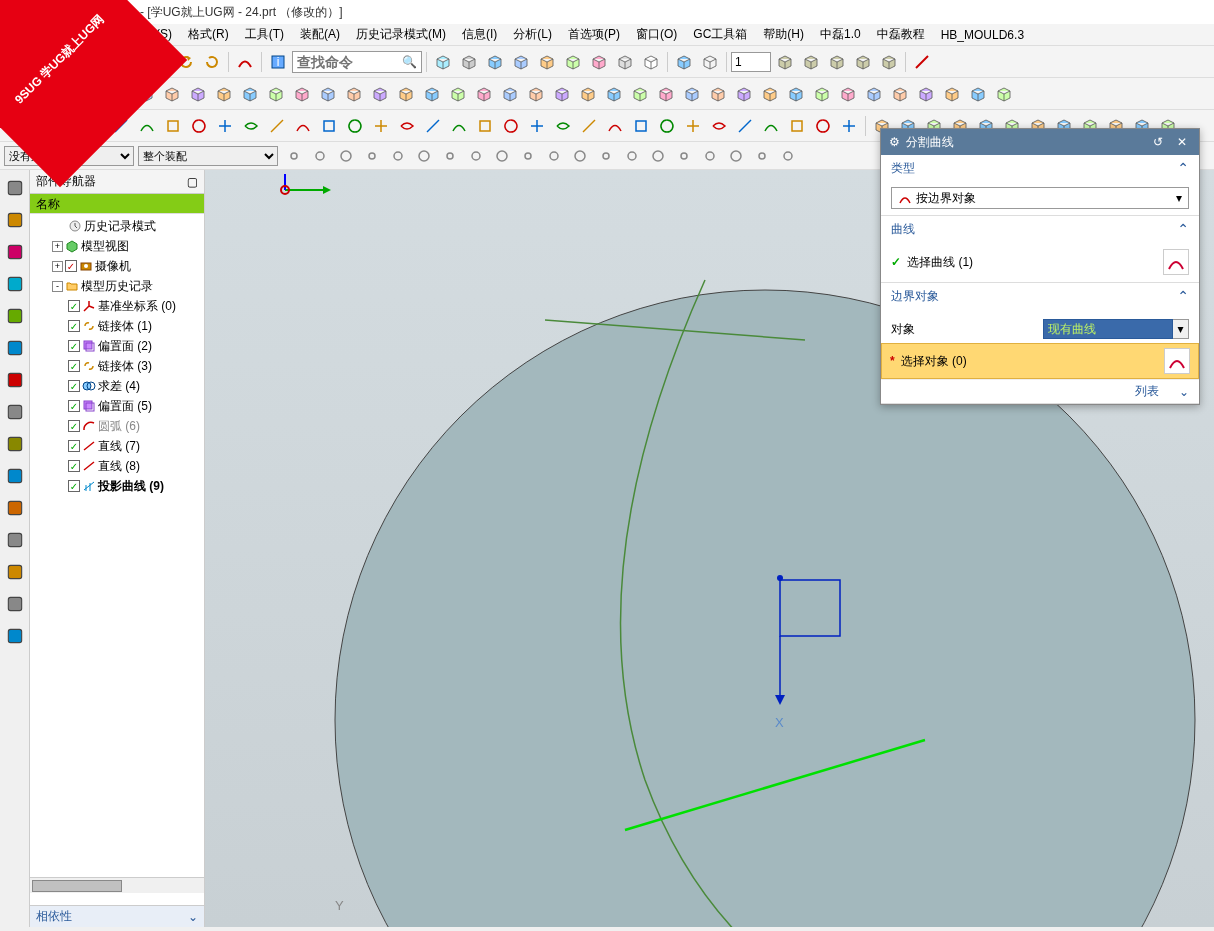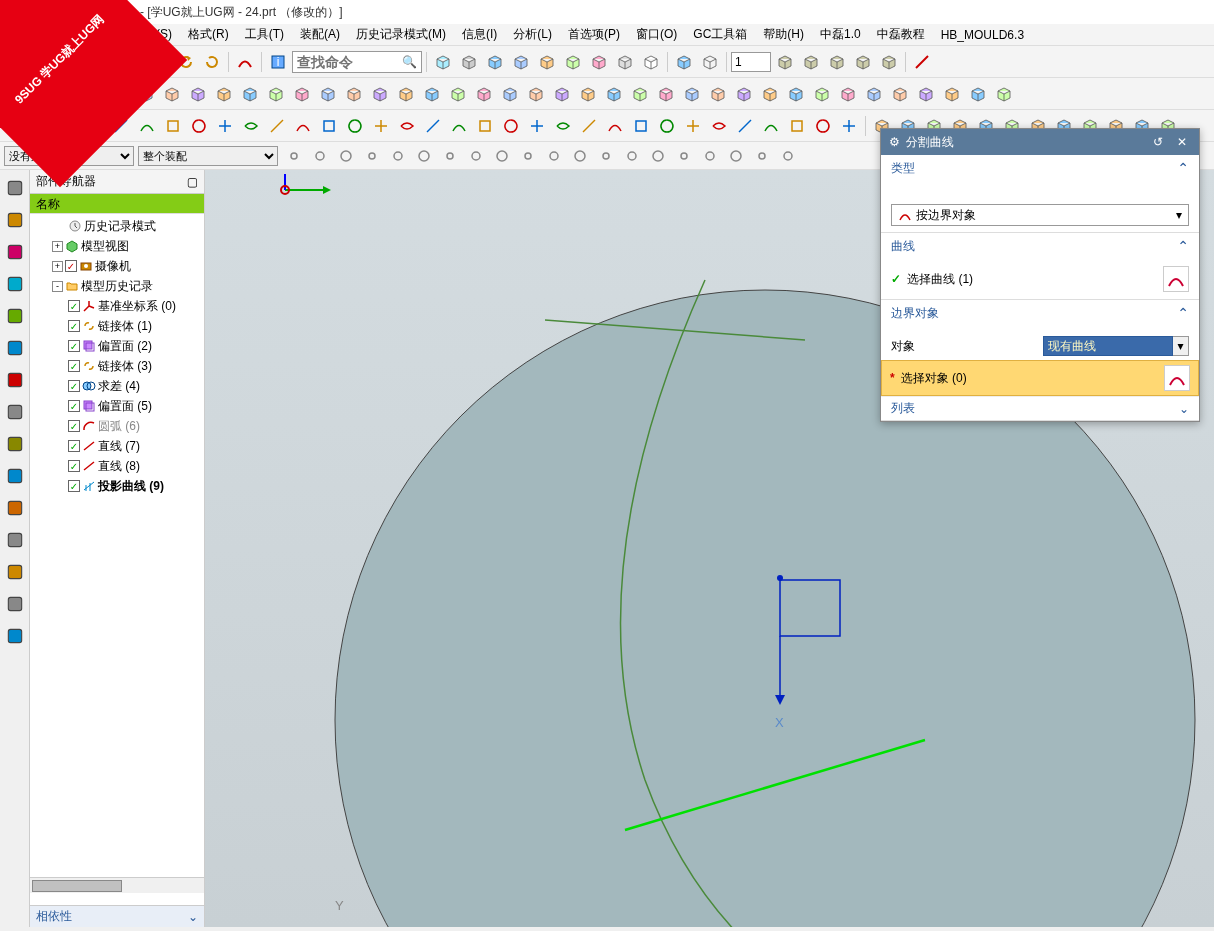--- a/index.html
+++ b/index.html
@@ -38,26 +38,26 @@
 .viewport{flex:1;background:linear-gradient(180deg,#d4dce0 0%,#c8d0d4 100%);position:relative;overflow:hidden;}
 .viewport svg{position:absolute;top:0;left:0;}
 .dialog{position:absolute;right:14px;top:128px;width:320px;background:#fff;border:1px solid #888;box-shadow:0 2px 8px rgba(0,0,0,.3);}
 .dlg-title{height:26px;background:#5a7a9a;color:#fff;display:flex;align-items:center;padding:0 8px;gap:6px;}
 .dlg-title-text{flex:1;}
 .dlg-title-btn{width:18px;height:18px;display:flex;align-items:center;justify-content:center;cursor:default;color:#fff;}
 .dlg-section{border-bottom:1px solid #ddd;}
 .dlg-sec-header{height:26px;display:flex;align-items:center;justify-content:space-between;padding:0 10px;color:#2a5a9a;cursor:default;}
 .dlg-sec-chevron{color:#2a5a9a;font-size:14px;}
 .dlg-sec-body{padding:6px 10px;}
-.dlg-select{width:100%;height:22px;border:1px solid #999;background:#fff;display:flex;align-items:center;padding:0 6px;justify-content:space-between;margin-top:17px;}
+.dlg-select{width:100%;height:22px;border:1px solid #999;background:#fff;display:flex;align-items:center;padding:0 6px;justify-content:space-between;}
 .dlg-row{display:flex;align-items:center;height:28px;gap:6px;}
 .dlg-curve-icon{width:26px;height:26px;border:1px solid #ccc;display:flex;align-items:center;justify-content:center;margin-left:auto;}
-.dlg-obj-select{width:130px;height:20px;background:#3a6aaa;color:#fef9c3;border:1px solid #2a5a9a;display:flex;align-items:center;padding:0 4px;justify-content:space-between;}
+.dlg-obj-select{width:130px;height:20px;background:#3a6aaa;color:#bef264;border:1px solid #2a5a9a;display:flex;align-items:center;padding:0 4px;justify-content:space-between;}
 .dlg-highlight{background:#ffd873;padding:4px 8px;border:1px solid #e0b040;display:flex;align-items:center;gap:6px;}
-.dlg-list-row{height:24px;display:flex;align-items:center;justify-content:space-between;padding:0 10px;color:#2a5a9a;border-top:1px solid #eee;gap:20px;}
+.dlg-list-row{height:24px;display:flex;align-items:center;justify-content:flex-end;padding:0 10px;color:#2a5a9a;border-top:1px solid #eee;gap:20px;}
 .dlg-buttons{height:40px;display:flex;align-items:center;justify-content:flex-end;gap:6px;padding:0 10px;background:#f4f4f4;}
 .dlg-btn{min-width:58px;height:24px;border:1px solid #888;background:linear-gradient(#fff,#e4e4e4);display:flex;align-items:center;justify-content:center;cursor:default;}
 .axis-label{position:absolute;font-size:13px;color:#888;}
 .spin-box{width:40px;height:20px;border:1px solid #999;background:#fff;display:flex;align-items:center;padding:0 3px;}
 </style>
 </head>
 <body>
 
 <div class="watermark">
   <div class="watermark-text">9SUG

